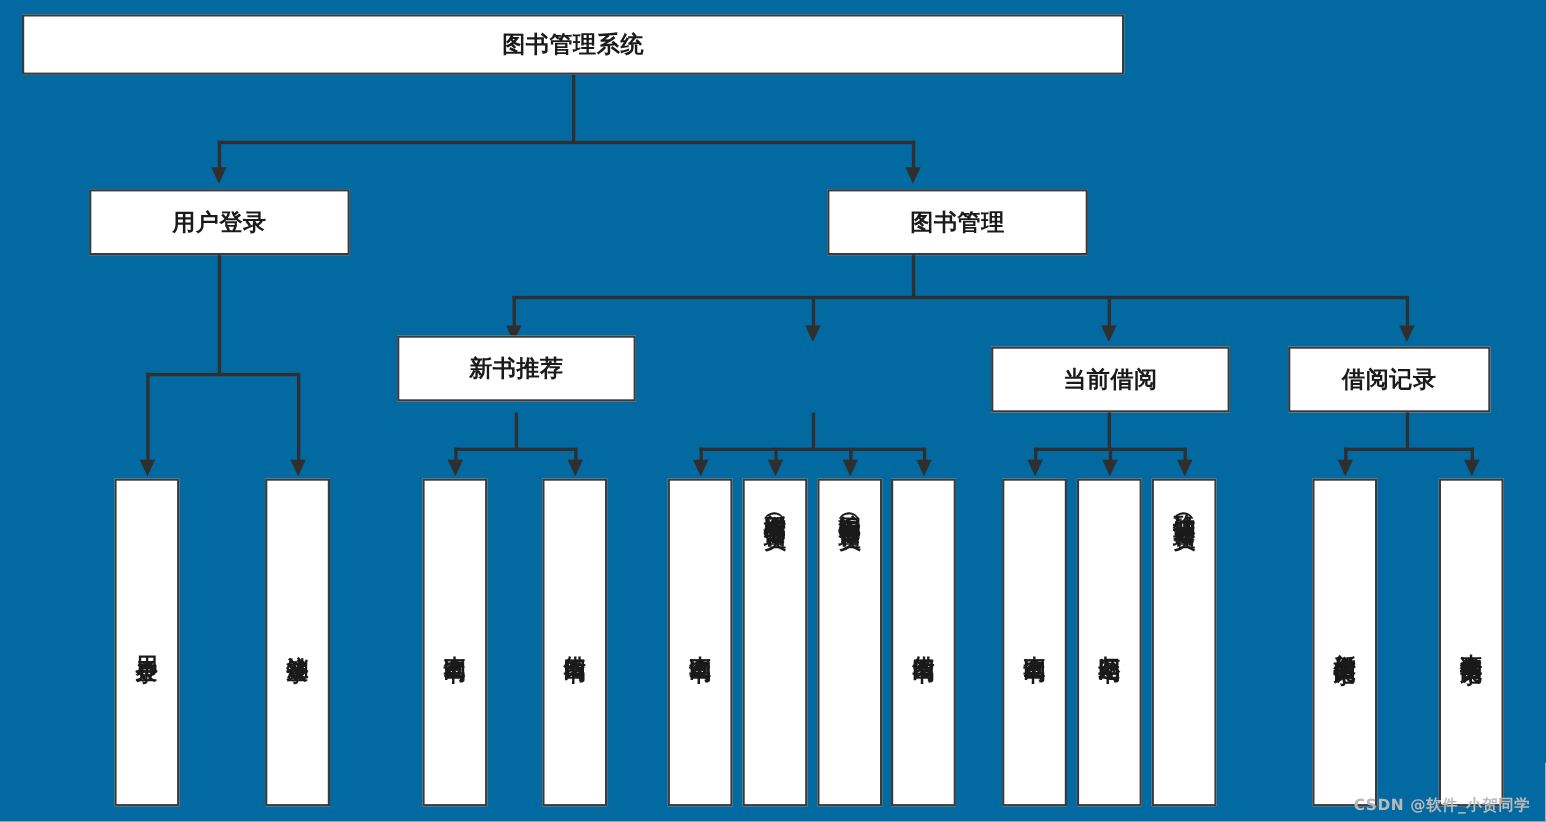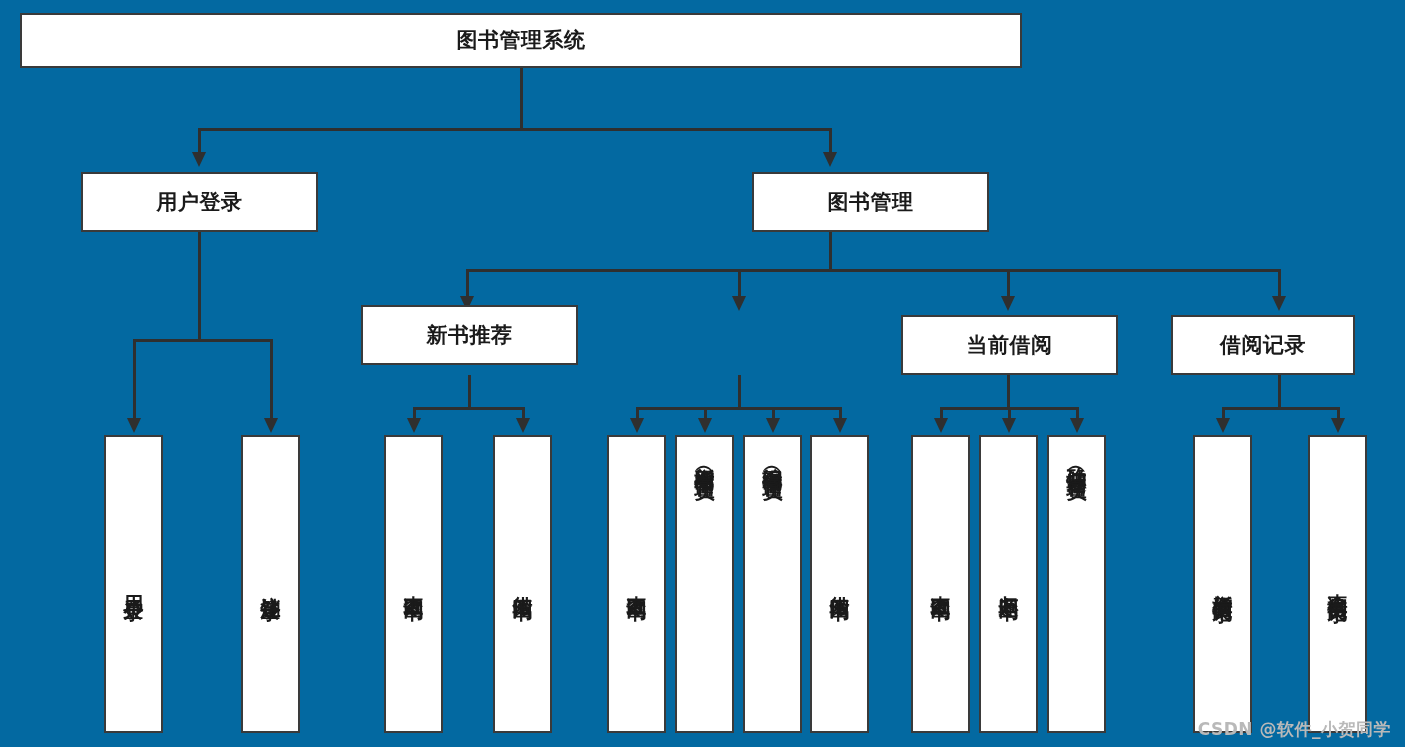--- a/index.html
+++ b/index.html
@@ -74,21 +74,21 @@
     border-left: 7px solid transparent;
     border-right: 7px solid transparent;
     border-top: 15px solid #2f2f2f;
   }
 
   
   #watermark {
     position: absolute;
     right: 14px;
     bottom: 6px;
-    font-size: 17px;
+    font-size: 14px;
     color: #b9b9b9;
     white-space: nowrap;
     pointer-events: none;
     letter-spacing: 0.5px;
   }
 </style>
 </head>
 <body>
 
 <div id="canvas">

